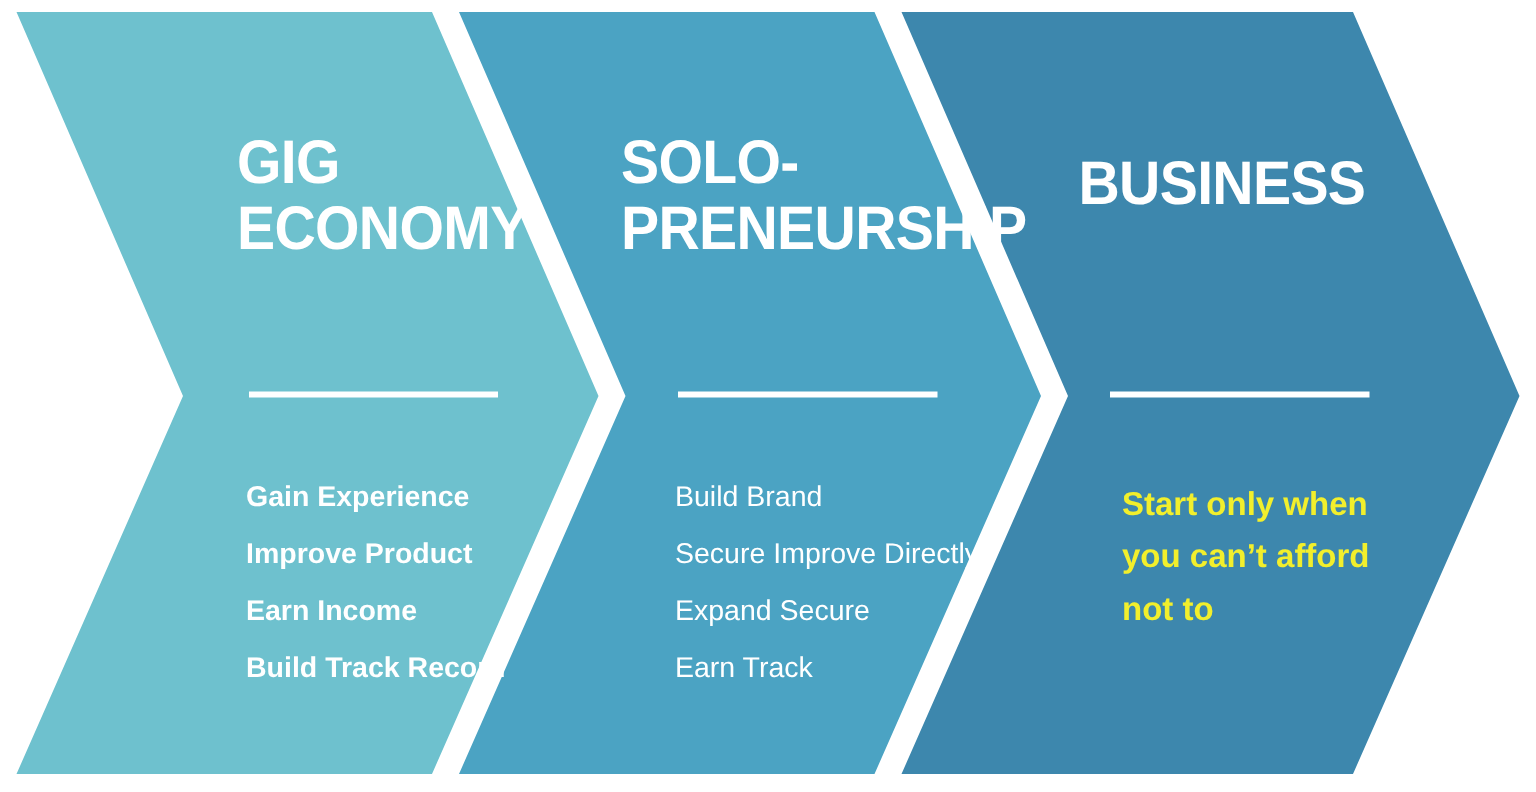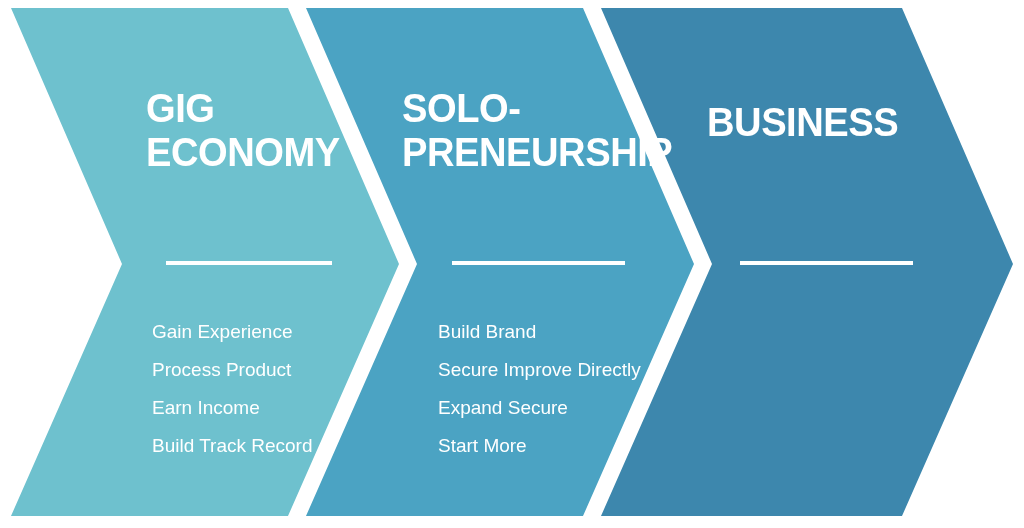--- a/index.html
+++ b/index.html
@@ -19,21 +19,21 @@
   }
   .stage-svg {
     position: absolute;
     left: 0;
     top: 0;
     width: 1024px;
     height: 528px;
   }
   .stage-layer {
     position: absolute;
-    left: 0;
+    left: 12px;
     top: 0;
     width: 813px;
     height: 528px;
     pointer-events: none;
   }
   .stage-title {
     position: absolute;
     font-family: "Liberation Sans Narrow", "Liberation Sans", sans-serif;
     font-weight: 700;
     font-size: 41px;
@@ -67,21 +67,21 @@
     font-family: "Liberation Sans Narrow", "Liberation Sans", sans-serif;
     font-weight: 700;
     font-size: 22px;
     line-height: 35px;
     color: #f2ef2c;
     width: 190px;
     pointer-events: auto;
   }
   
   #title-1 { left: 146px; top: 86px; }
-  #list-1  { left: 152px; top: 313px; }
+  #list-1  { left: 152px; top: 313px; font-weight: bold; }
   
   #title-2 { left: 402px; top: 86px; }
   #list-2  { left: 438px; top: 313px; }
   
   #title-3 { left: 707px; top: 100px; }
   #note-3  { left: 736px; top: 318px; }
 </style>
 </head>
 <body>
 
@@ -99,31 +99,32 @@
     <rect x="452" y="261" width="173" height="4" fill="#ffffff"></rect>
     <rect x="740" y="261" width="173" height="4" fill="#ffffff"></rect>
   </svg>
 
   <div class="stage-layer">
 
     <div class="stage-title" id="title-1">GIG
 ECONOMY</div>
     <div class="stage-list" id="list-1">
       <span class="list-item">Gain Experience</span>
-      <span class="list-item">Process Product</span>
+      <span class="list-item">Improve Product</span>
       <span class="list-item">Earn Income</span>
       <span class="list-item">Build Track Record</span>
     </div>
 
     <div class="stage-title" id="title-2">SOLO-
 PRENEURSHIP</div>
     <div class="stage-list" id="list-2">
       <span class="list-item">Build Brand</span>
       <span class="list-item">Secure Improve Directly</span>
       <span class="list-item">Expand Secure</span>
-      <span class="list-item">Start More</span>
+      <span class="list-item">Earn Track</span>
     </div>
 
     <div class="stage-title" id="title-3">BUSINESS</div>
+    <div class="stage-note" id="note-3">Start only when you can’t afford not to</div>
 
   </div>
 
 </div>
 
 </body></html>

